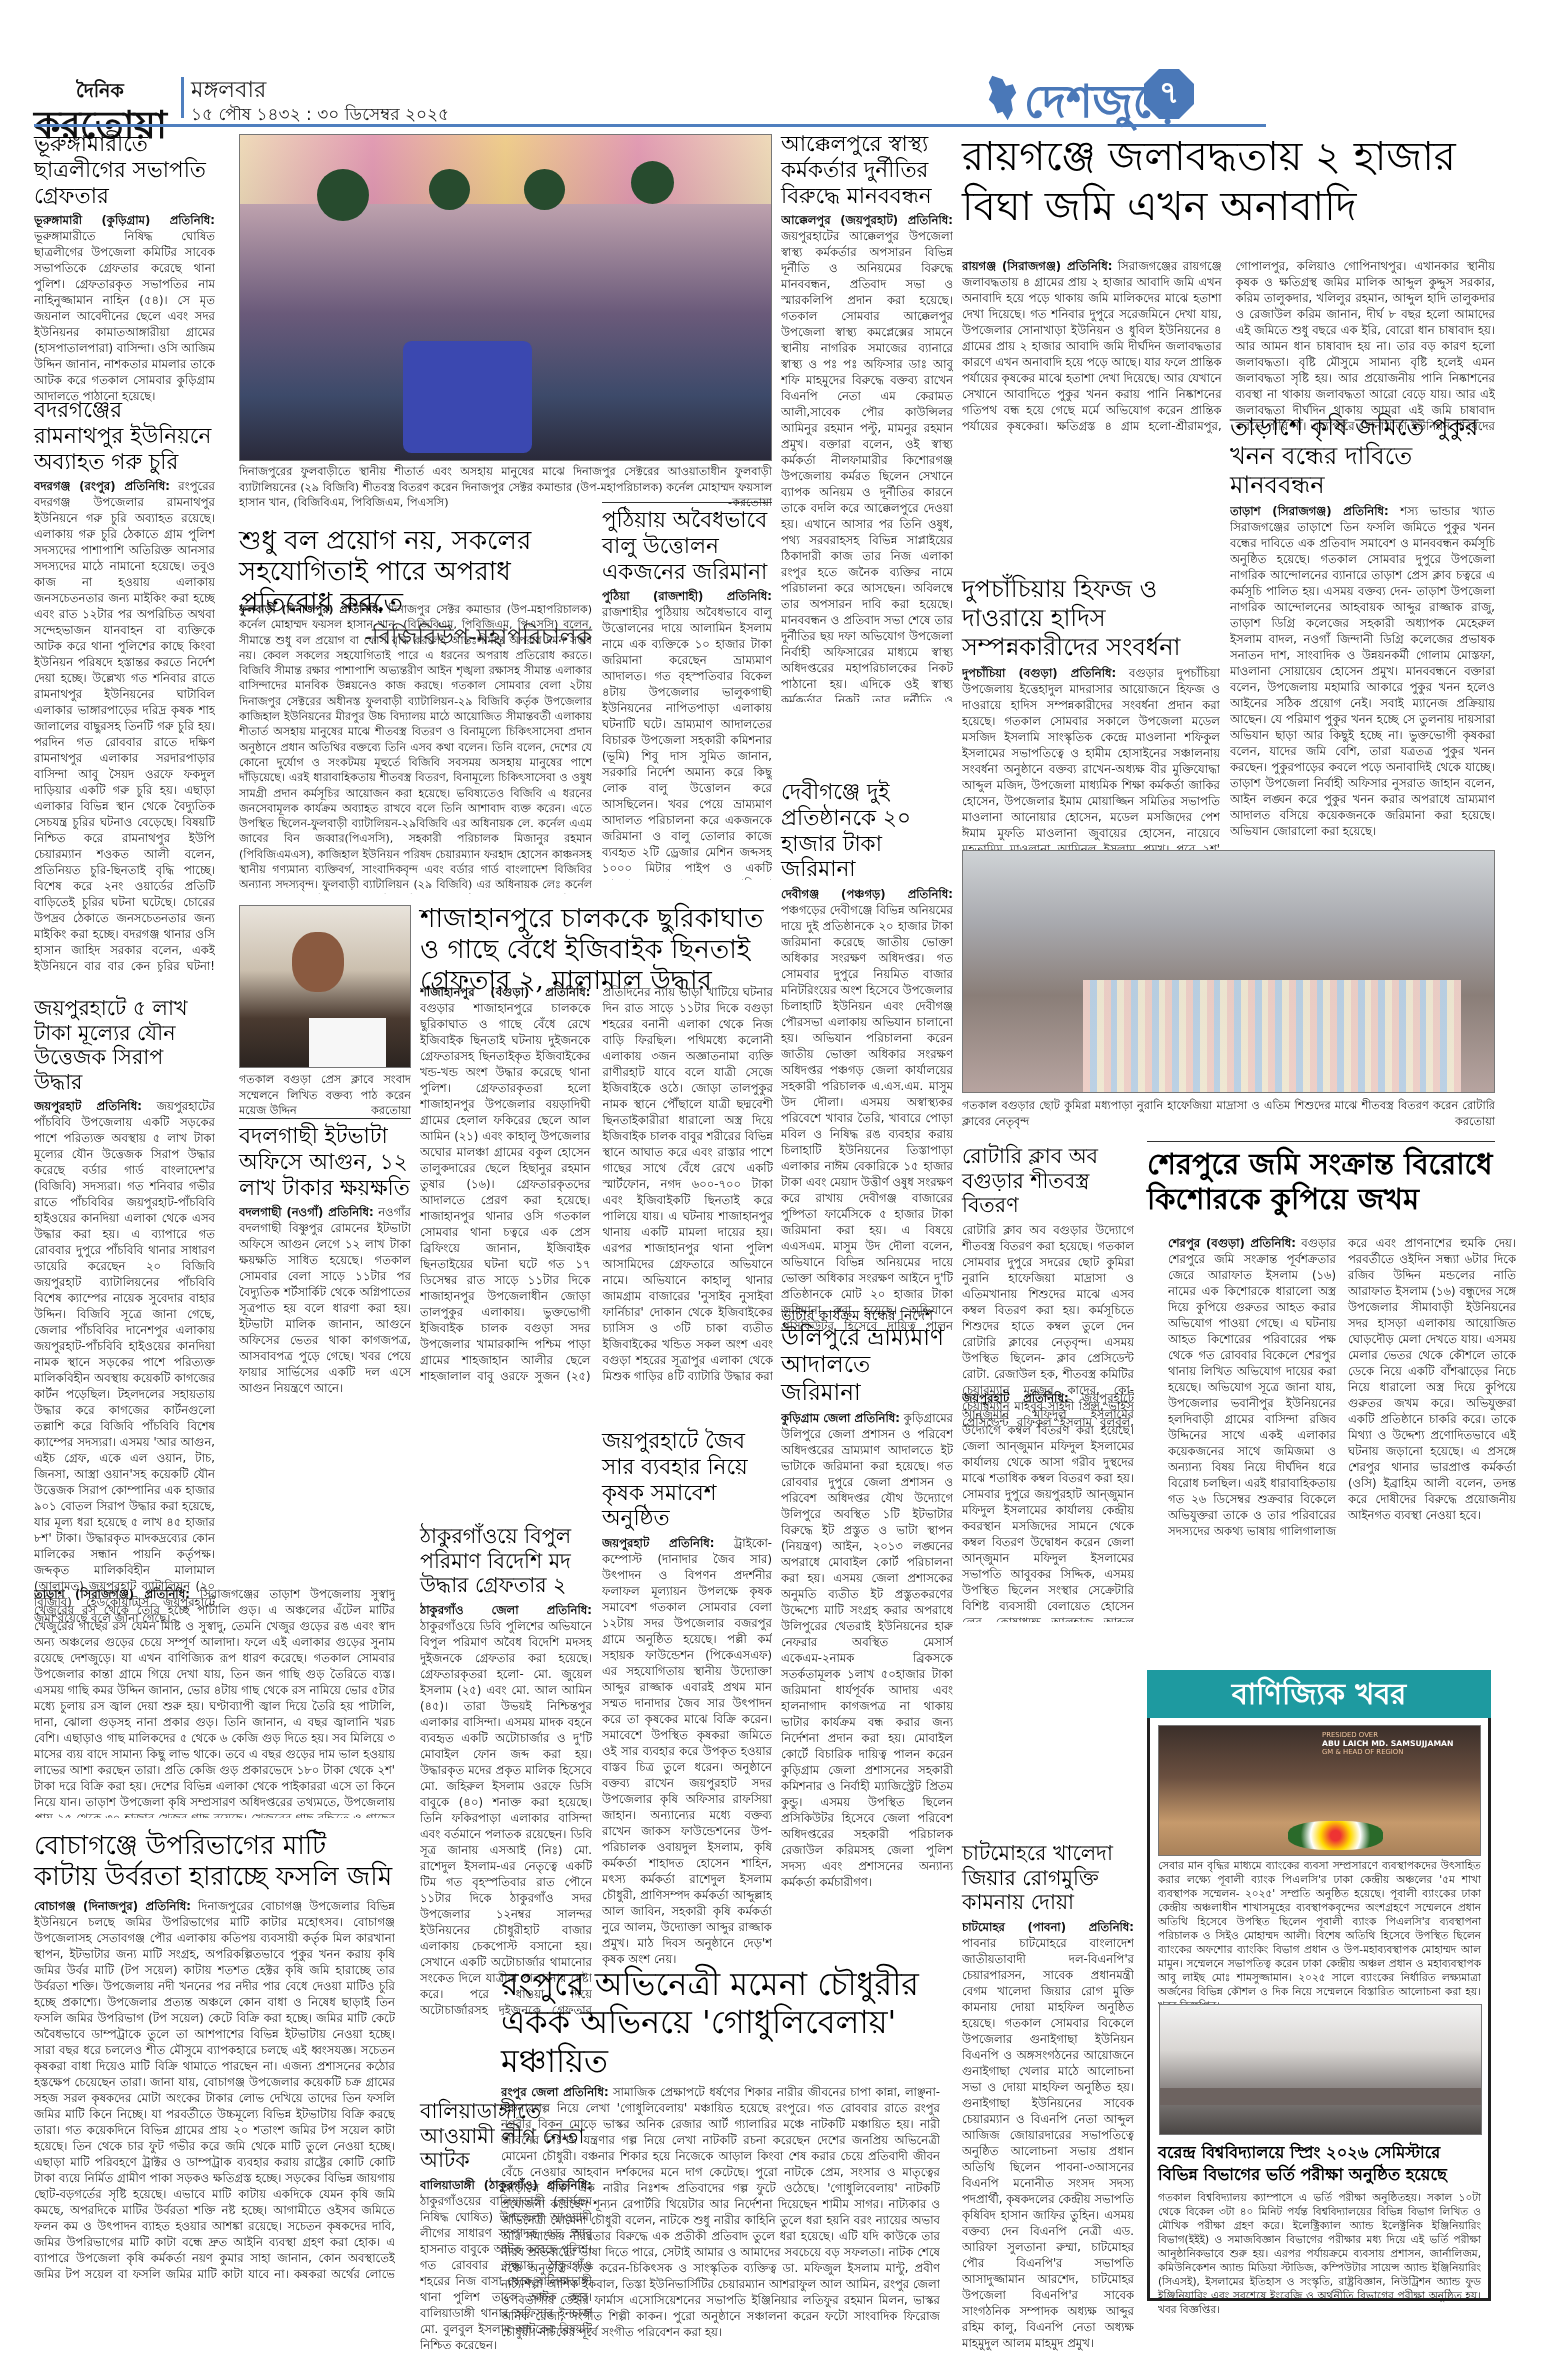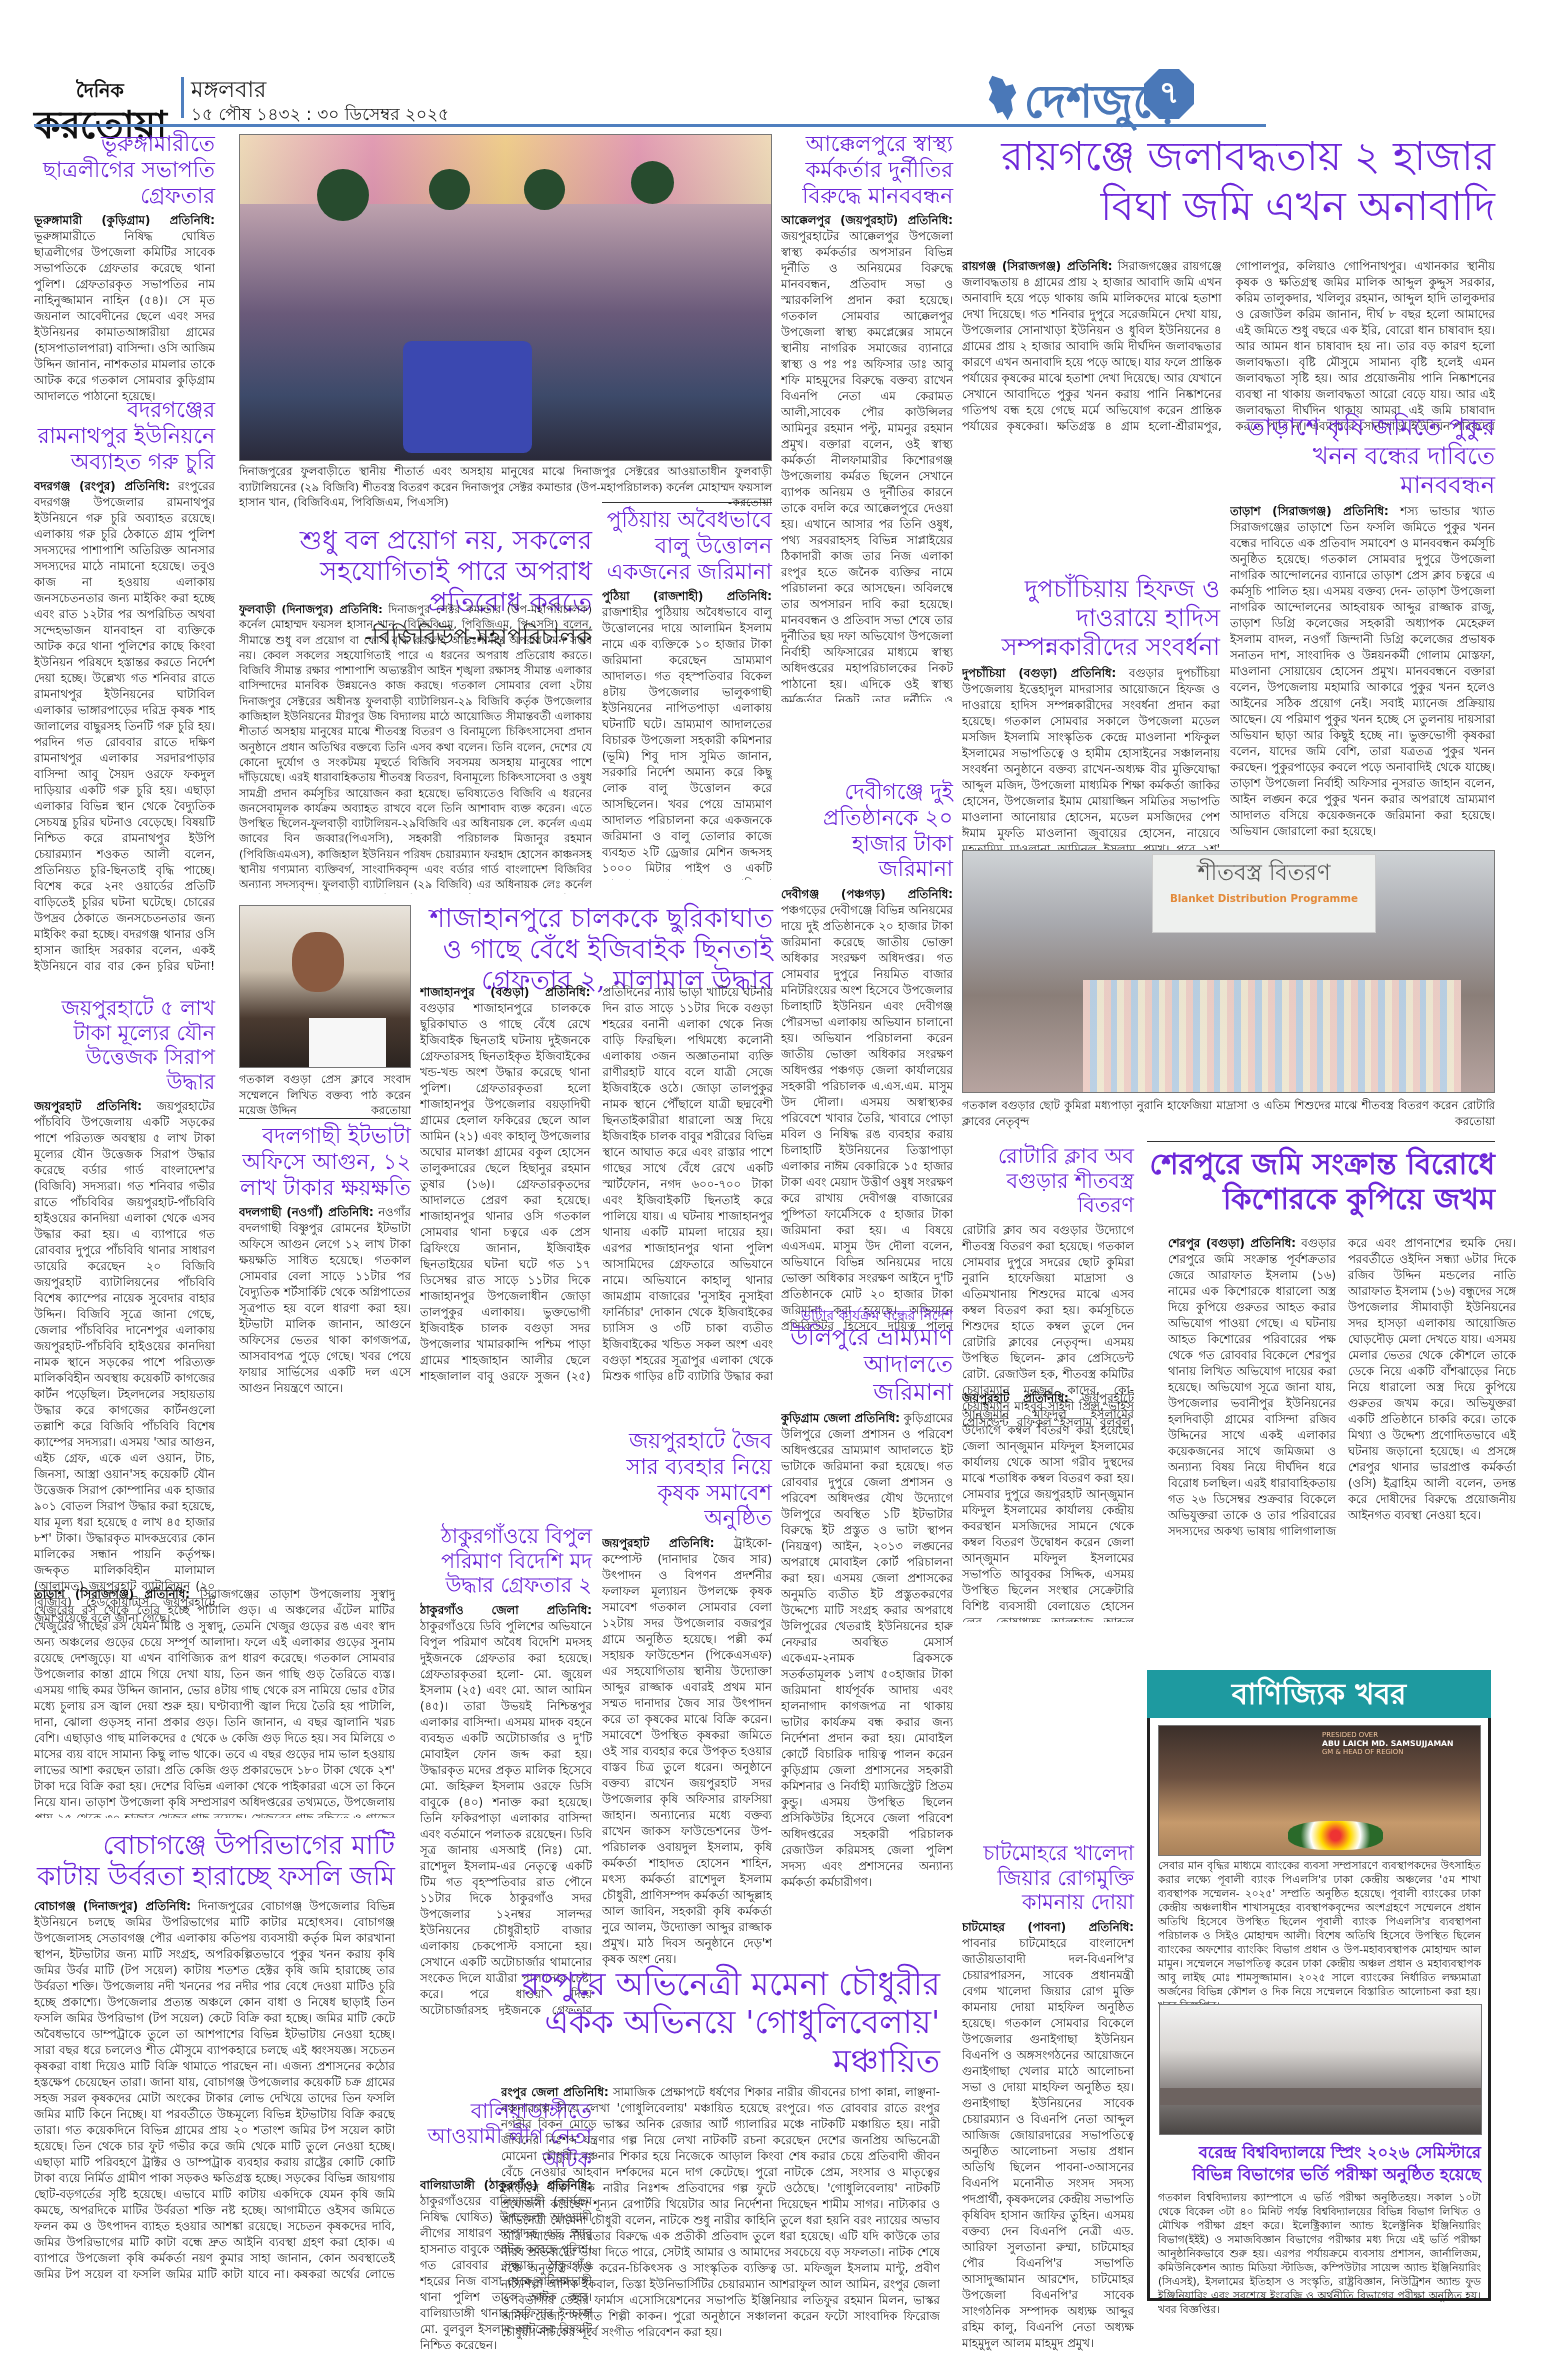--- a/index.html
+++ b/index.html
@@ -10,21 +10,21 @@
   .masthead-logo-small { position:absolute; left:76px; top:76px; font-size:19px; font-weight:bold; color:#111; }
   .masthead-logo-big { position:absolute; left:34px; top:95px; font-size:38px; font-weight:900; color:#111; letter-spacing:-0.9px; font-family:"DejaVu Serif", serif; }
   .masthead-sep { position:absolute; left:181px; top:77px; width:3.4px; height:41px; background:#4f7fbf; }
   .masthead-day { position:absolute; left:191px; top:72px; font-size:22.4px; color:#222; font-family:"DejaVu Serif", serif; }
   .masthead-date { position:absolute; left:191px; top:101px; font-size:17px; color:#222; }
   .rule-top { position:absolute; left:34px; top:124px; width:1232px; height:2.6px; background:#4f7fbf; }
   .section-brand { position:absolute; left:989px; top:67px; font-size:45px; font-weight:bold; color:#4a78b8; font-family:"DejaVu Serif", serif; }
   .map-icon { position:absolute; left:987px; top:74px; width:31px; height:48px; }
   .page-badge { position:absolute; left:1144px; top:69px; width:50px; height:50px; background:#4a78b8; color:#fff; font-size:31px; font-weight:bold; display:flex; align-items:center; justify-content:center; clip-path:polygon(30% 0,70% 0,100% 30%,100% 70%,70% 100%,30% 100%,0 70%,0 30%); }
 
-  .headline { font-family: "DejaVu Serif", serif; color:#6d28d9; text-align:right; line-height:1.2; }
+  .headline { font-family: "DejaVu Serif", serif; color:#000000; text-align:left; line-height:1.2; }
   .body { font-size:11.6px; line-height:16px; text-align:justify; color:#222; overflow:hidden; }
   .body b { font-weight:bold; color:#111; }
   .caption { font-size:11.2px; line-height:15.5px; color:#222; text-align:justify; }
   .credit { float:right; }
   .photo { position:absolute; border:0.9px solid #777; overflow:hidden; }
   .rule { position:absolute; height:1.7px; background:#333; }
 
   .commerce-box { position:absolute; left:1147px; top:1670px; width:344px; height:631px; border:3.4px solid #222; }
   .commerce-header { position:absolute; left:1147px; top:1670px; width:344px; height:48px; background:#1e9aa0; color:#fff; font-size:29px; font-weight:bold; text-align:center; line-height:48px; font-family:"DejaVu Serif", serif; }
 </style>
@@ -217,24 +217,20 @@
 
 <div class="abs" style="left:1230px;top:413px;width:265px;">
   <div class="headline" style="font-size:24px;">তাড়াশে কৃষি জমিতে পুকুর খনন বন্ধের দাবিতে মানববন্ধন</div>
   <div class="body" style="height:378px;margin-top:3.4px;">
     <b>তাড়াশ (সিরাজগঞ্জ) প্রতিনিধি:</b>
     <span>শস্য ভান্ডার খ্যাত সিরাজগঞ্জের তাড়াশে তিন ফসলি জমিতে পুকুর খনন বন্ধের দাবিতে এক প্রতিবাদ সমাবেশ ও মানববন্ধন কর্মসূচি অনুষ্ঠিত হয়েছে। গতকাল সোমবার দুপুরে উপজেলা নাগরিক আন্দোলনের ব্যানারে তাড়াশ প্রেস ক্লাব চত্বরে এ কর্মসূচি পালিত হয়। এসময় বক্তব্য দেন- তাড়াশ উপজেলা নাগরিক আন্দোলনের আহবায়ক আব্দুর রাজ্জাক রাজু, তাড়াশ ডিগ্রি কলেজের সহকারী অধ্যাপক মেহেরুল ইসলাম বাদল, নওগাঁ জিন্দানী ডিগ্রি কলেজের প্রভাষক সনাতন দাশ, সাংবাদিক ও উন্নয়নকর্মী গোলাম মোস্তফা, মাওলানা সোয়ায়েব হোসেন প্রমুখ। মানববন্ধনে বক্তারা বলেন, উপজেলায় মহামারি আকারে পুকুর খনন হলেও আইনের সঠিক প্রয়োগ নেই। সবাই ম্যানেজ প্রক্রিয়ায় আছেন। যে পরিমাণ পুকুর খনন হচ্ছে সে তুলনায় দায়সারা অভিযান ছাড়া আর কিছুই হচ্ছে না। ভুক্তভোগী কৃষকরা বলেন, যাদের জমি বেশি, তারা যত্রতত্র পুকুর খনন করছেন। পুকুরপাড়ের কবলে পড়ে অনাবাদিই থেকে যাচ্ছে। তাড়াশ উপজেলা নির্বাহী অফিসার নুসরাত জাহান বলেন, আইন লঙ্ঘন করে পুকুর খনন করার অপরাধে ভ্রাম্যমাণ আদালত বসিয়ে কয়েকজনকে জরিমানা করা হয়েছে। অভিযান জোরালো করা হয়েছে।</span>
   </div>
 </div>
 
 <div class="photo" style="left:962px;top:850px;width:533px;height:243px;background:linear-gradient(180deg,#cfd3d6 0%,#a8a9ae 30%,#8a7e78 60%,#b7a4a0 100%);">
-  <div style="position:absolute;left:189px;top:3.4px;width:224px;height:79px;background:#eef0ee;border:0.9px solid #ccc;text-align:center;">
-    <div style="font-size:22.4px;color:#5a5a5a;font-family:'DejaVu Serif',serif;">শীতবস্ত্র বিতরণ</div>
-    <div style="font-size:10.3px;color:#e38a3a;font-weight:bold;">Blanket Distribution Programme</div>
-  </div>
   <div style="position:absolute;left:120px;top:129px;width:378px;height:114px;background:repeating-linear-gradient(90deg,#f4d4cc 0 6.9px,#bcd6ec 6.9px 13.8px,#f6efd8 13.8px 20.6px);opacity:.9;"></div>
 </div>
 <div class="abs caption" style="left:962px;top:1098px;width:533px;">
   <span>গতকাল বগুড়ার ছোট কুমিরা মধ্যপাড়া নুরানি হাফেজিয়া মাদ্রাসা ও এতিম শিশুদের মাঝে শীতবস্ত্র বিতরণ করেন রোটারি ক্লাবের নেতৃবৃন্দ</span>
   <span class="credit">করতোয়া</span>
 </div>
 
 <div class="abs" style="left:962px;top:1144px;width:172px;">
   <div class="headline" style="font-size:20.6px;">রোটারি ক্লাব অব বগুড়ার শীতবস্ত্র বিতরণ</div>
   <div class="body" style="height:206px;margin-top:3.4px;">

